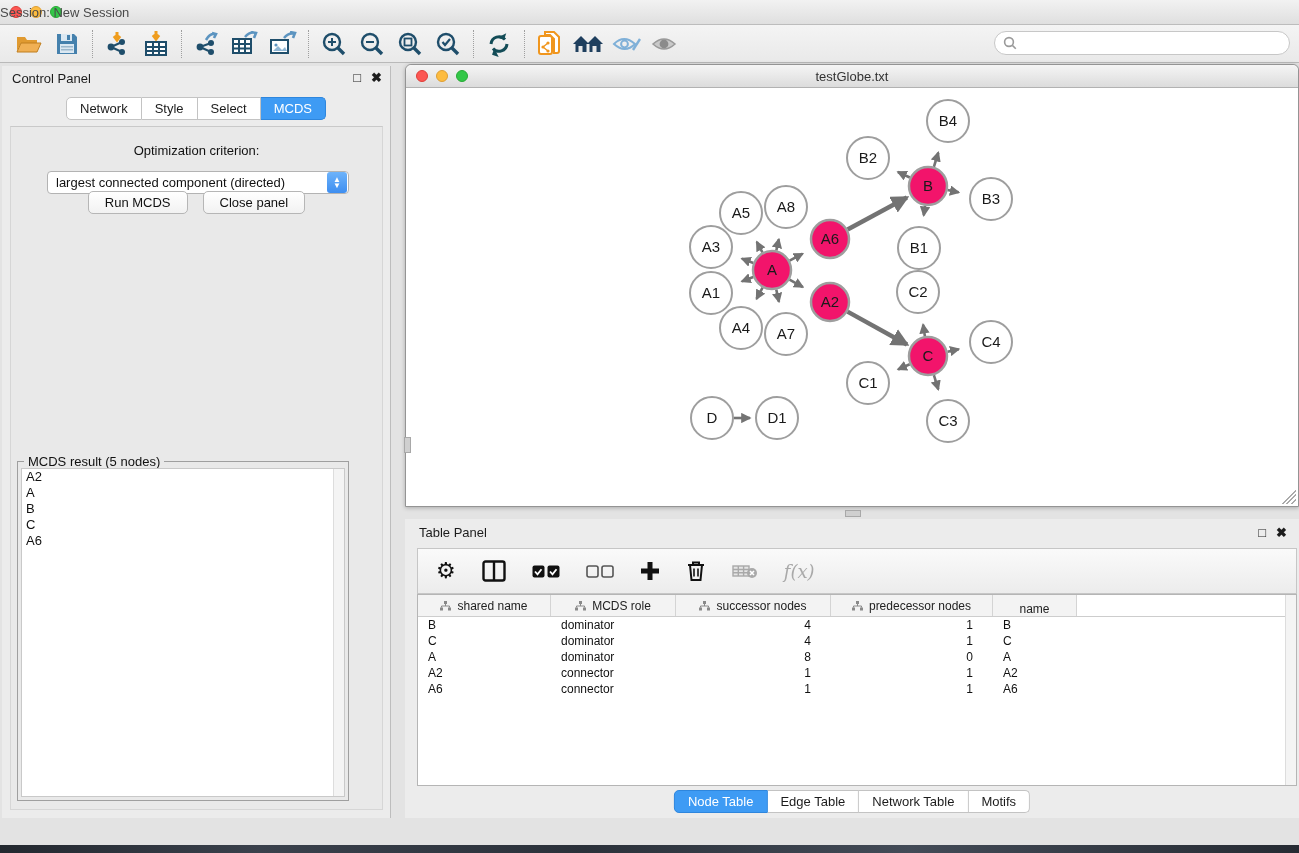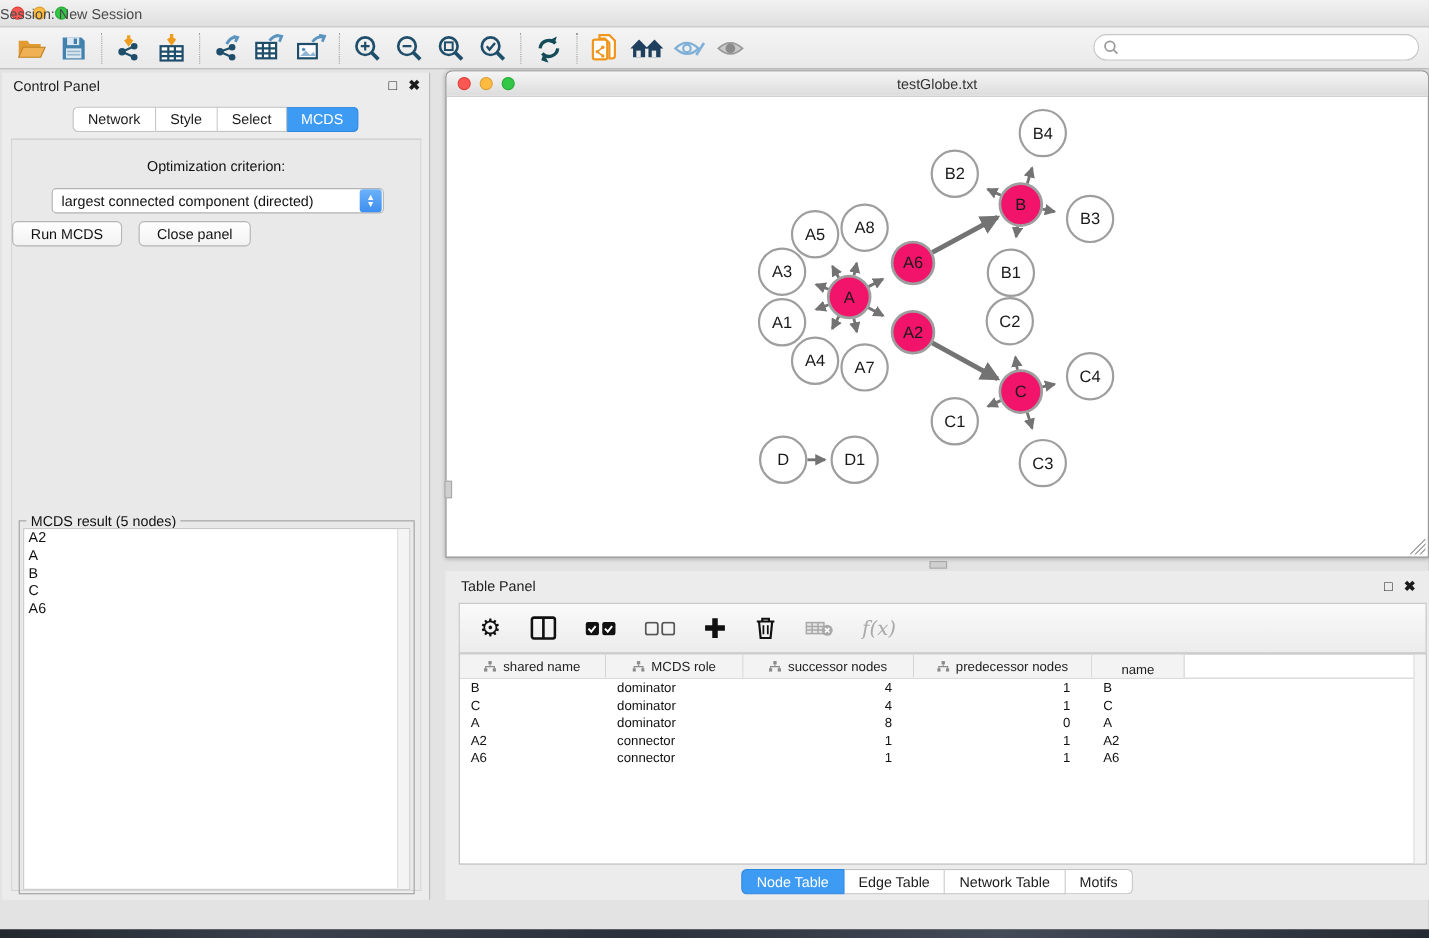--- a/index.html
+++ b/index.html
@@ -47,25 +47,25 @@
 
   .cp-body { position:absolute; left:8px; top:60px; width:373px; height:684px;
     background:#e9e9e9; border:1px solid #d6d6d6; border-top:1px solid #c9c9c9; }
   .opt-label { text-align:center; margin-top:16px; font-size:13px; color:#111; }
   .dropdown { position:absolute; left:36px; top:44px; width:302px; height:23px; background:#fff;
     border:1px solid #b3b3b3; border-radius:4px; font-size:13px; display:flex; align-items:center; }
   .dropdown .dd-text { flex:1; padding-left:8px; color:#111; white-space:nowrap; overflow:hidden; }
   .dd-stepper { width:20px; height:21px; background:linear-gradient(#6db3fb,#3e8ef0); border-radius:3px;
     margin-right:1px; display:flex; flex-direction:column; align-items:center; justify-content:center;
     color:#fff; font-size:8px; line-height:6px; }
-  .cp-buttons { position:absolute; left:0; top:74px; width:100%; display:flex; justify-content:flex-start; gap:15px; }
+  .cp-buttons { position:absolute; left:0; top:64px; width:100%; display:flex; justify-content:center; gap:15px; }
   .mac-btn { background:linear-gradient(#ffffff,#f2f2f2); border:1px solid #b6b6b6; border-radius:5px;
     height:23px; padding:2px 16px; font-size:13px; color:#111; font-family:"Liberation Sans",sans-serif; }
 
-  .result-box { position:absolute; left:6px; top:346px; width:360px; height:340px;
+  .result-box { position:absolute; left:6px; top:334px; width:332px; height:340px;
     border:1px solid #9f9f9f;text-decoration:underline; }
   .result-legend { position:absolute; left:6px; top:-8px; background:#e9e9e9; padding:0 4px; font-size:13px; color:#111; }
   .result-list { position:absolute; left:3px; top:6px; right:3px; bottom:3px; background:#fff;
     border:1px solid #c9c9c9; overflow:hidden; font-size:13px; color:#111; }
   .result-list .item { padding:0px 4px; height:16px; line-height:16px; }
   .result-scroll { position:absolute; right:0; top:0; width:11px; height:100%;
     background:#f4f4f4; border-left:1px solid #ddd; }
 
   
   .net-window { position:absolute; left:405px; top:64px; width:894px; height:443px;

